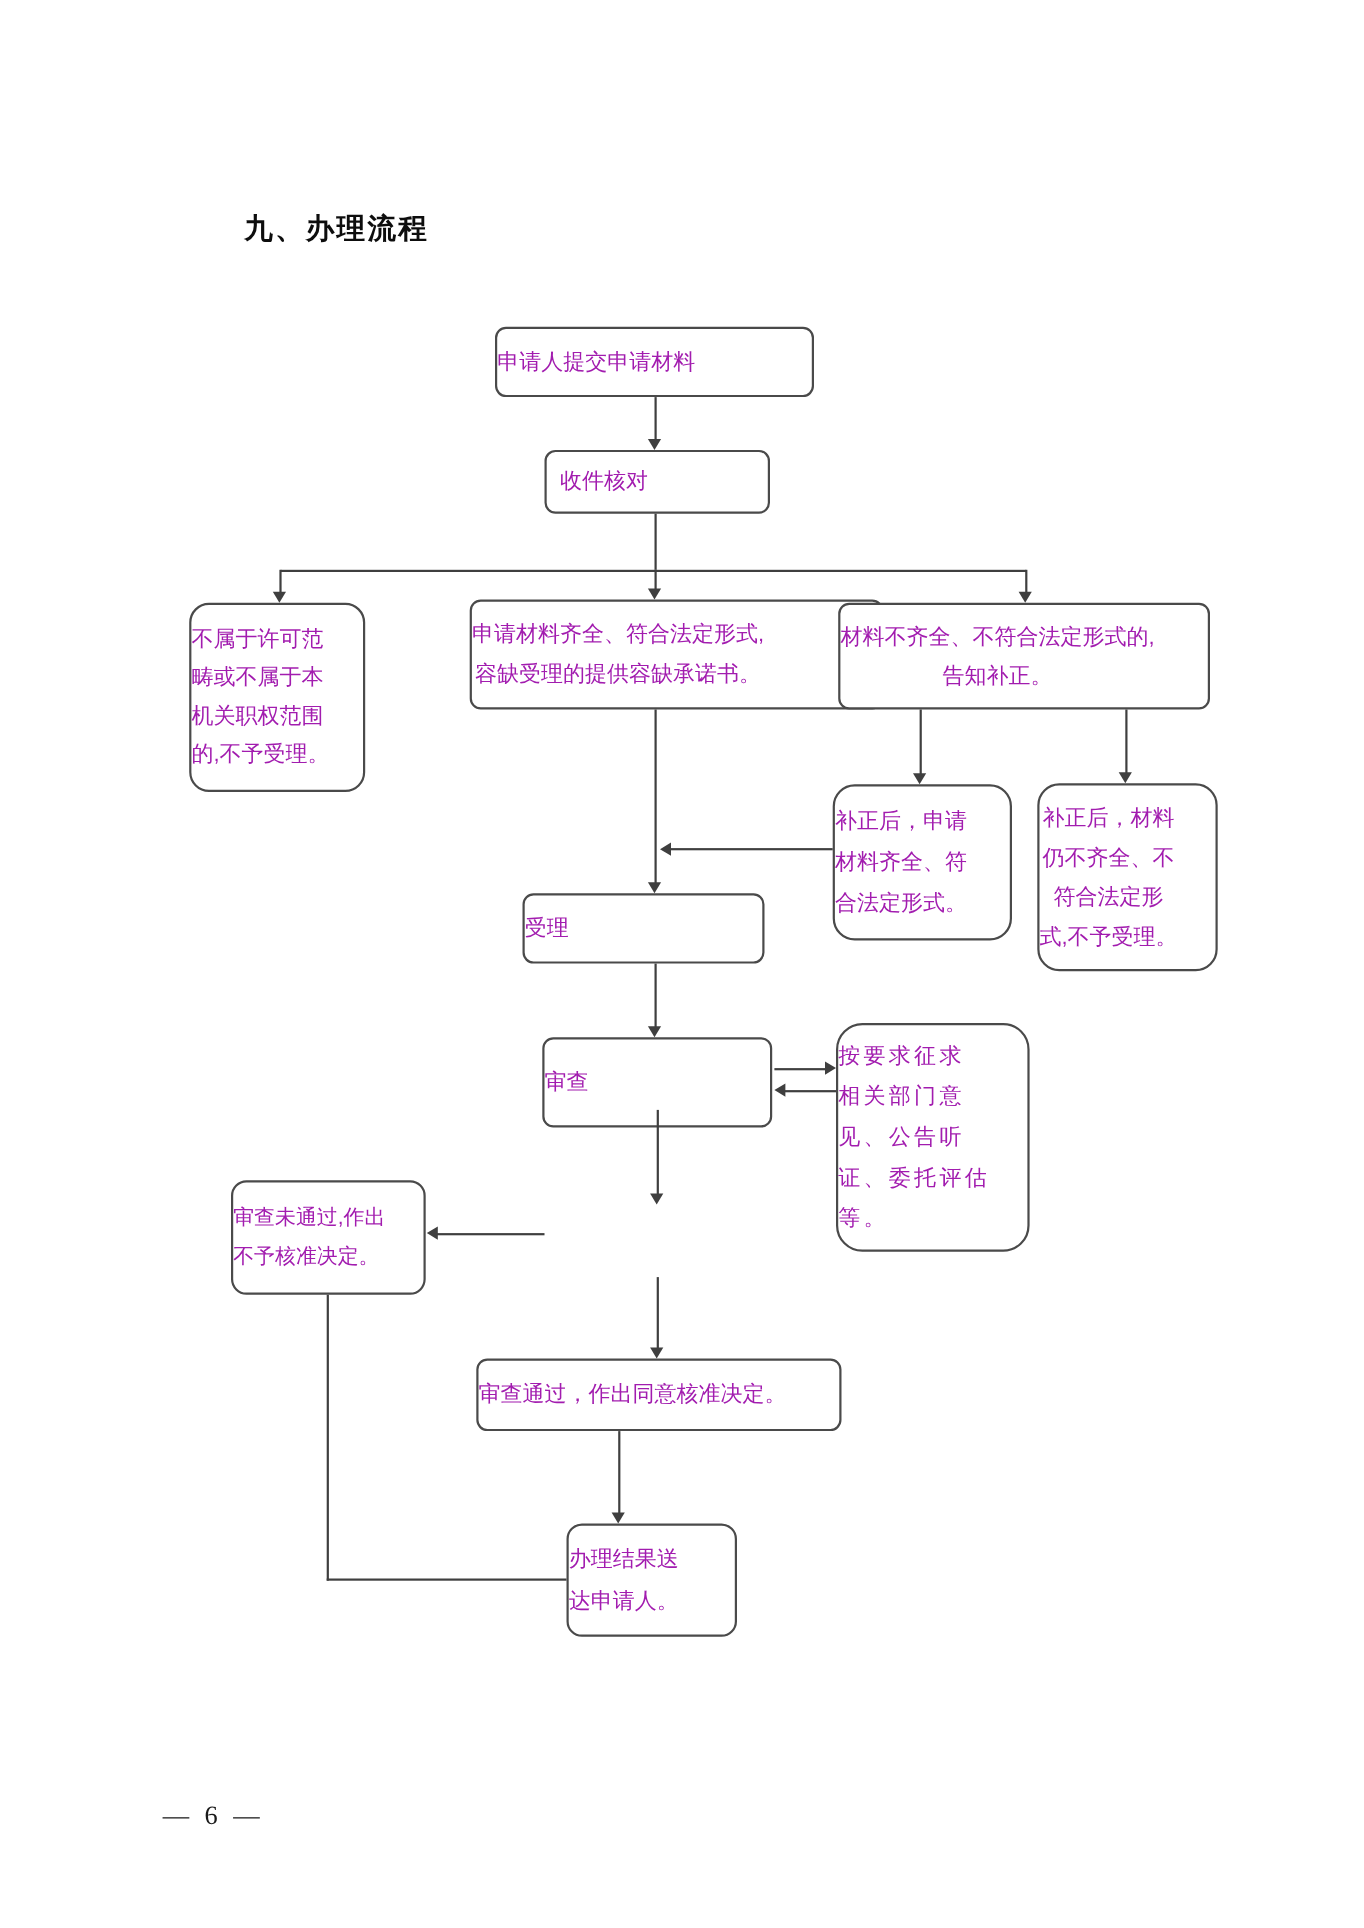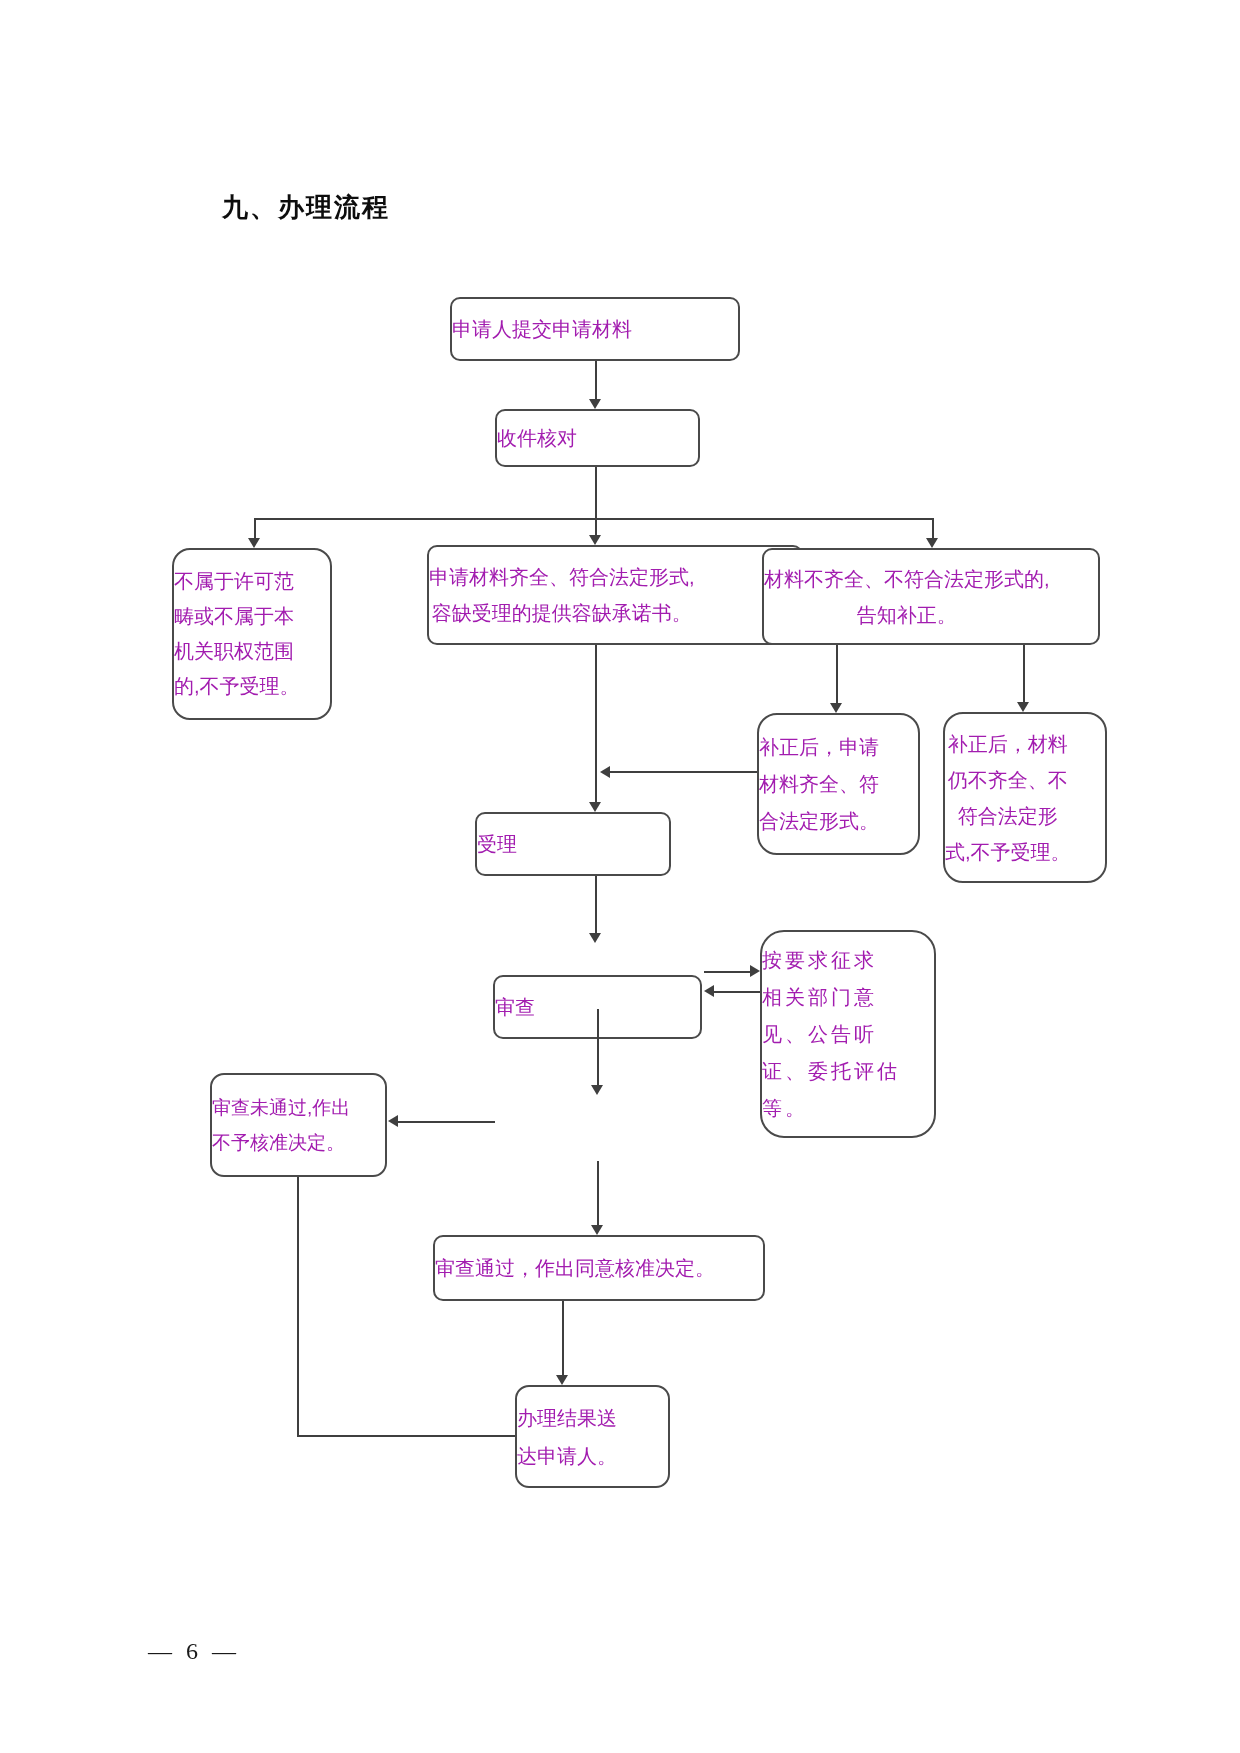--- a/index.html
+++ b/index.html
@@ -45,21 +45,21 @@
 <body>
 
 <div class="page">
 
   <div class="title">九、办理流程</div>
 
   <div class="node" style="left:450px; top:297px; width:290px; height:64px; border-radius:10px;">
     <span>申请人提交申请材料</span>
   </div>
 
-  <div class="node" style="left:495px; top:409px; width:205px; height:58px; border-radius:10px;">
+  <div class="node" style="left:495px; top:409px; width:205px; height:58px; border-radius:10px;padding-left:12px;">
     <span>收件核对</span>
   </div>
 
   <div class="node ta-l" style="left:172px; top:548px; width:160px; height:172px; border-radius:18px; line-height:1.75;">
     <span>不属于许可范
 畴或不属于本
 机关职权范围
 的,不予受理。</span>
   </div>
 
@@ -79,25 +79,25 @@
 合法定形式。</span>
   </div>
 
   <div class="node" style="left:943px; top:712px; width:164px; height:171px; border-radius:20px; line-height:1.8;">
     <span>补正后，材料
 仍不齐全、不
 符合法定形
 式,不予受理。</span>
   </div>
 
-  <div class="node" style="left:475px; top:812px; width:196px; height:64px; border-radius:10px;">
+  <div class="node" style="left:475px; top:812px; width:220px; height:64px; border-radius:10px;">
     <span>受理</span>
   </div>
 
-  <div class="node" style="left:493px; top:943px; width:209px; height:64px; border-radius:10px;margin-top:32px;">
+  <div class="node" style="left:493px; top:943px; width:209px; height:82px; border-radius:10px;">
     <span>审查</span>
   </div>
 
   <div class="node ta-l" style="left:760px; top:930px; width:176px; height:208px; border-radius:24px; line-height:1.85; letter-spacing:3px;">
     <span>按要求征求
 相关部门意
 见、公告听
 证、委托评估
 等。</span>
   </div>

